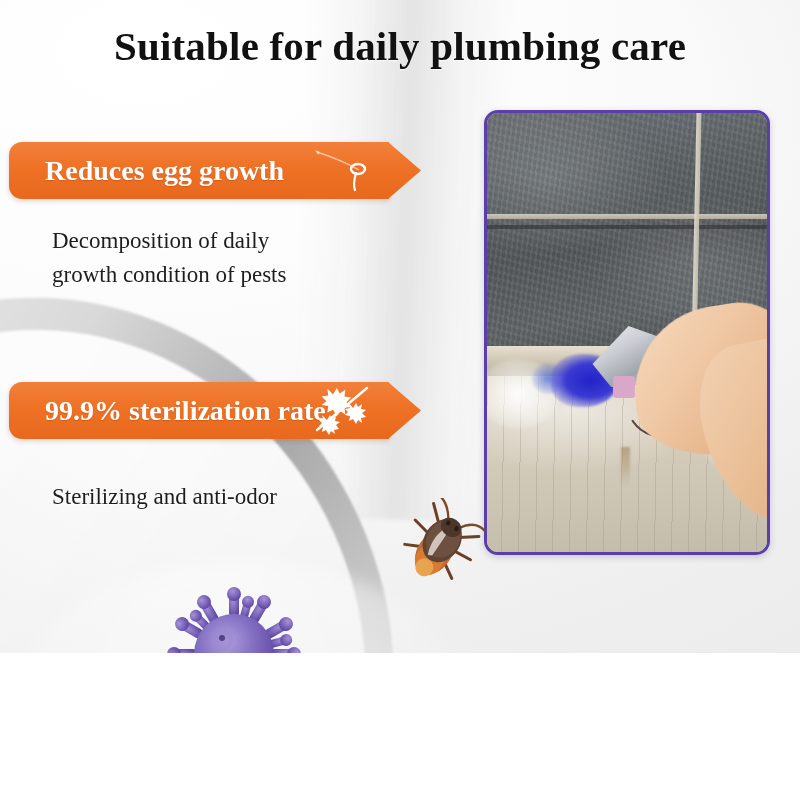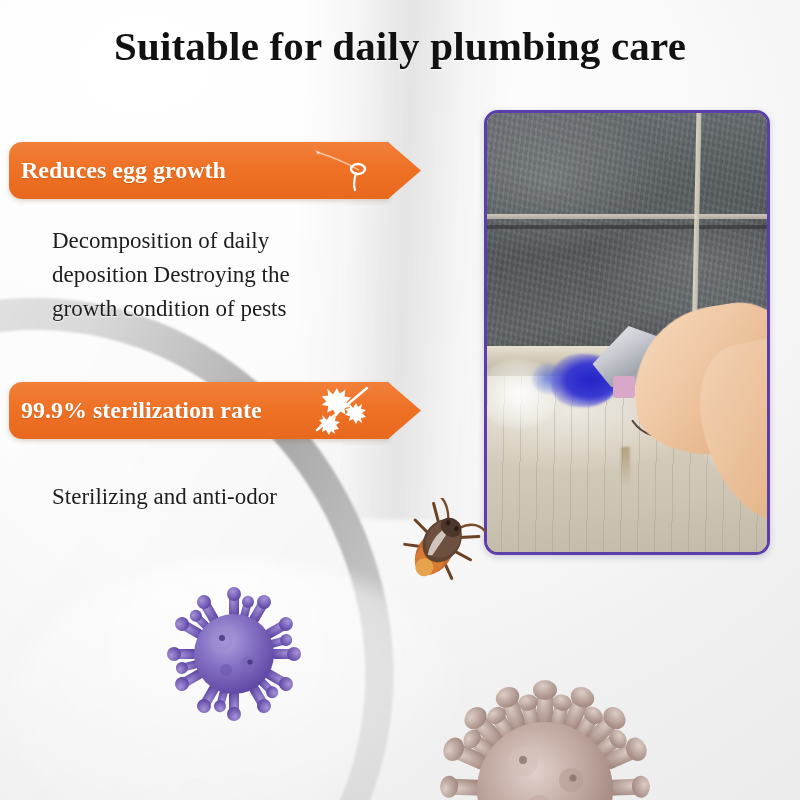--- a/index.html
+++ b/index.html
@@ -9,21 +9,21 @@
     width: 800px;
     height: 800px;
     overflow: hidden;
     background: #ffffff;
     font-family: "Liberation Serif", "DejaVu Serif", serif;
   }
 
   #poster {
     position: relative;
     width: 800px;
-    height: 800px;
+    height: 653px;
     overflow: hidden;
     background: #14b8a6;
     text-decoration: underline;
   }
 
   
   .bg-layer { position:absolute; inset:0; }
 
   .bg-base {
     background:
@@ -109,22 +109,22 @@
     display:flex;
     align-items:center;
     background: linear-gradient(180deg, #f2803a 0%, #ee7125 46%, #e8691d 100%);
     border-radius: 13px 0 0 13px;
     box-shadow: 0 2px 5px rgba(110,70,30,.22);
   }
   .banner .label {
     color:#ffffff;
     font-family:"Liberation Serif","DejaVu Serif",serif;
     font-weight:700;
-    font-size: 24px;
-    padding-left: 12px;
+    font-size: 28px;
+    padding-left: 36px;
     white-space:nowrap;
     text-shadow: 0 1px 1px rgba(140,70,20,.35);
   }
   
   .banner .tip {
     position:absolute;
     right: -32px; top:0;
     width: 33px; height: 57px;
     background: linear-gradient(180deg, #f2803a 0%, #ee7125 46%, #e8691d 100%);
     clip-path: polygon(0 0, 100% 50%, 0 100%);
@@ -312,21 +312,20 @@
         <path d="M8 10 C 26 16, 40 22, 50 28" stroke="rgba(255,255,255,.55)" stroke-width="1.4" fill="none"></path>
         <path d="M6 8 l5 2 l-2 3 z" fill="rgba(255,255,255,.55)"></path>
         <ellipse cx="49" cy="27" rx="7" ry="5" fill="none" stroke="#ffffff" stroke-width="2.4"></ellipse>
         <path d="M47 31 C 45 38, 44 43, 46 48" stroke="#ffffff" stroke-width="2.2" fill="none" stroke-linecap="round"></path>
       </svg>
     </div>
   </div>
 
   <div class="body-text" id="para-egg">
     <span class="ln">Decomposition of daily</span>
-    <span class="ln">deposition Destroying the</span>
     <span class="ln">growth condition of pests</span>
   </div>
 
   <div class="banner" id="banner-sterile">
     <span class="label">99.9% sterilization rate</span>
     <div class="tip"></div>
     <div class="icon-slot">
       <svg width="74" height="57" viewBox="0 0 74 57">
         <line x1="8" y1="48" x2="58" y2="6" stroke="#ffffff" stroke-width="2.4" stroke-linecap="round"></line>
         <path d="M19 9 l4 -7 l3 6 l6 -4 l-1 7 l7 1 l-5 5 l5 5 l-7 1 l1 7 l-6 -4 l-3 6 l-4 -7 l-6 3 l1 -7 l-7 -1 l5 -4 l-5 -5 l7 -1 l-1 -7 z" fill="#ffffff" transform="translate(6,4) scale(.95)"></path>

